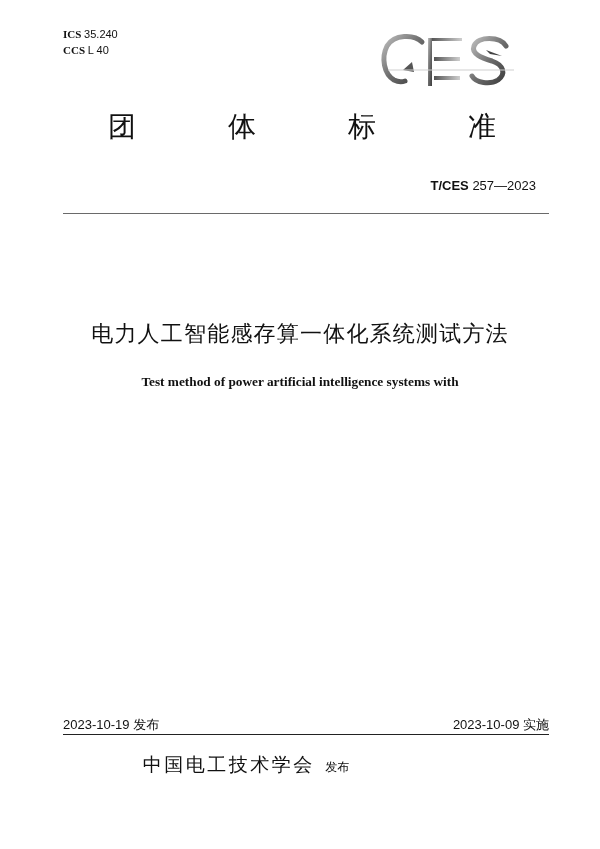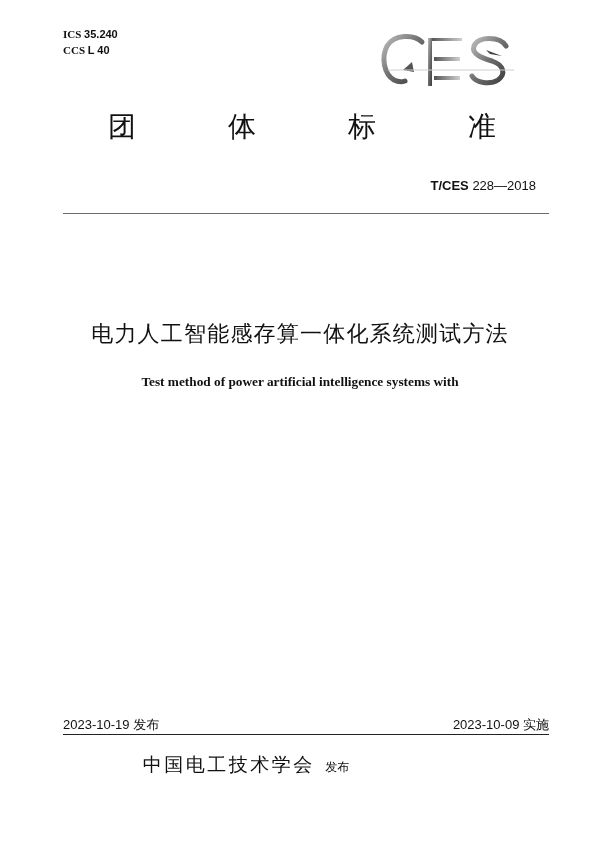--- a/index.html
+++ b/index.html
@@ -1,21 +1,21 @@
 <!DOCTYPE html>
 <html><head>
 <meta charset="utf-8">
 <style>
   html, body { margin: 0; padding: 0; background: #ffffff; }
   body { width: 600px; height: 849px; position: relative; overflow: hidden; color: #111; }
   .abs { position: absolute; }
   .serif-b { font-family: "Liberation Serif", "DejaVu Serif", serif; font-weight: bold; }
   .sans { font-family: "Liberation Sans", "DejaVu Sans", sans-serif; }
   .cls { left: 63px; font-size: 11px; line-height: 14px; }
-  .cls .code { font-weight: bold; font-family: "Liberation Sans", sans-serif; }
+  .cls .code { font-weight: normal; font-family: "Liberation Sans", sans-serif; }
   .logo { left: 378px; top: 30px; width: 140px; height: 62px; }
   .std-type { top: 108px; left: 0; width: 600px; height: 40px; font-size: 28px; }
   .std-type span { position: absolute; top: 0; }
   .std-no { top: 178px; right: 64px; font-size: 13px; }
   .std-no .prefix { font-family: Liberation Sans, sans-serif; font-weight: bold; }
   .rule-top { left: 63px; top: 213px; width: 486px; height: 0; border-top: 1.2px solid #6a6a6a; }
   .title-cn { top: 319px; left: 0; width: 600px; text-align: center; font-size: 22px; letter-spacing: 1.2px; }
   .title-en { top: 371px; left: 0; width: 600px; text-align: center; font-size: 13.3px; line-height: 21px; }
   .dates { top: 716px; left: 63px; width: 486px; height: 18px; font-size: 13px; }
   .dates .pub { position: absolute; left: 0; top: 0; }
@@ -68,21 +68,21 @@
 
 <div class="abs std-type sans">
   <span style="left:108px;">团</span>
   <span style="left:228px;">体</span>
   <span style="left:348px;">标</span>
   <span style="left:468px;">准</span>
 </div>
 
 <div class="abs std-no sans">
   <span class="prefix">T/CES</span>
-  <span>228—2018</span>
+  <span>257—2023</span>
 </div>
 
 <div class="abs rule-top"></div>
 
 <div class="abs title-cn sans">电力人工智能感存算一体化系统测试方法</div>
 <div class="abs title-en serif-b">
   <div>Test method of power artificial intelligence systems with</div>
 </div>
 
 <div class="abs dates sans">

